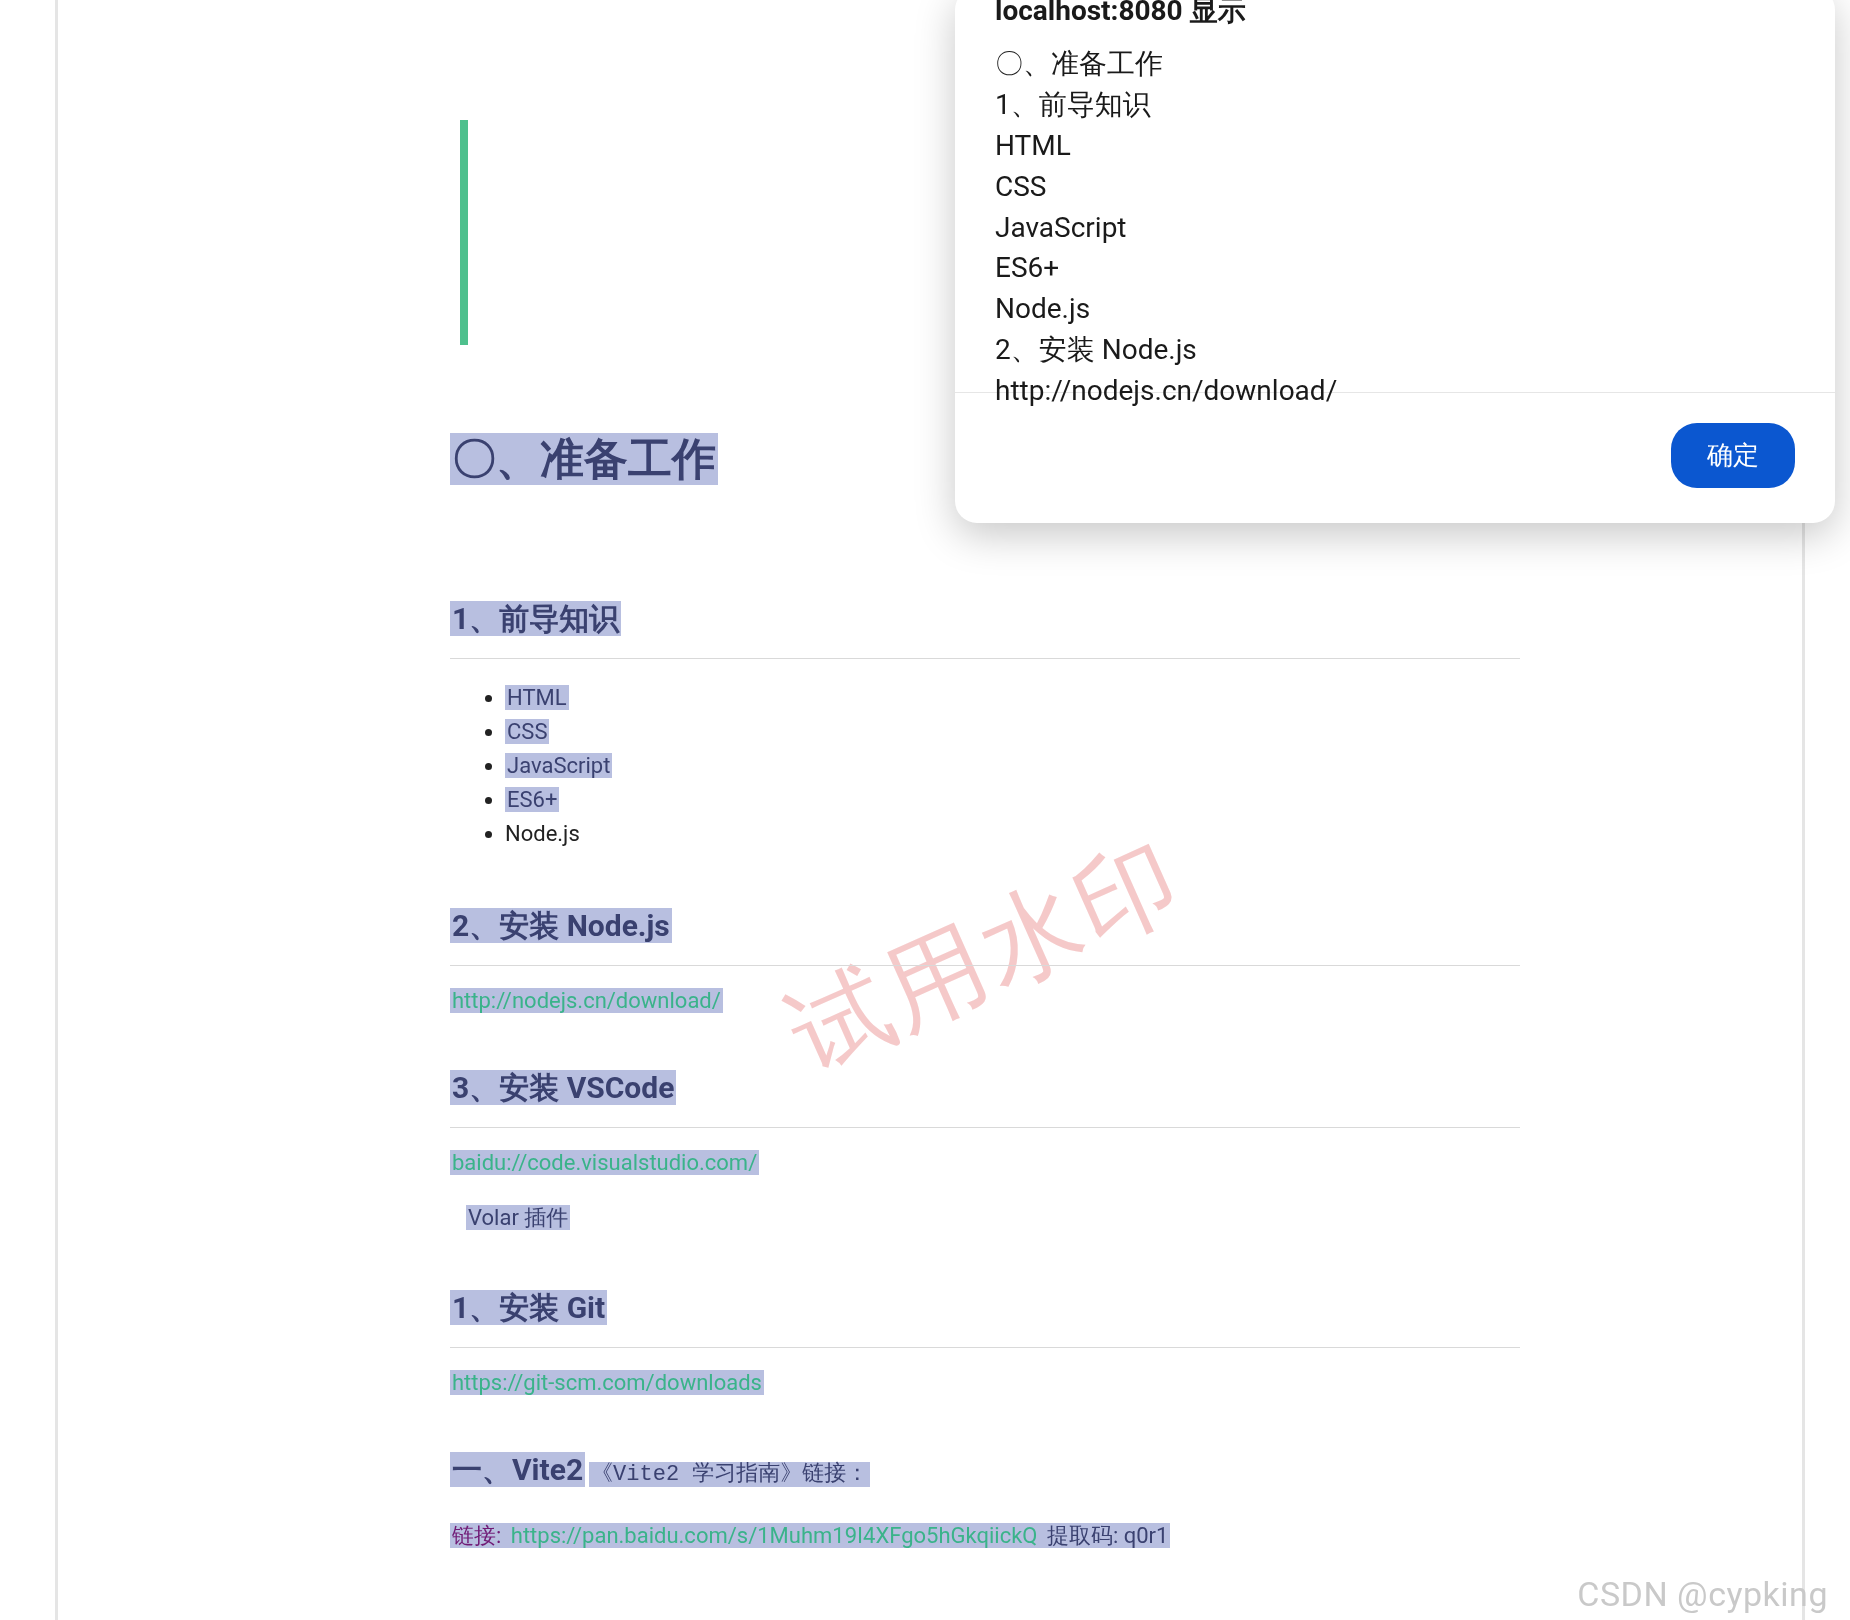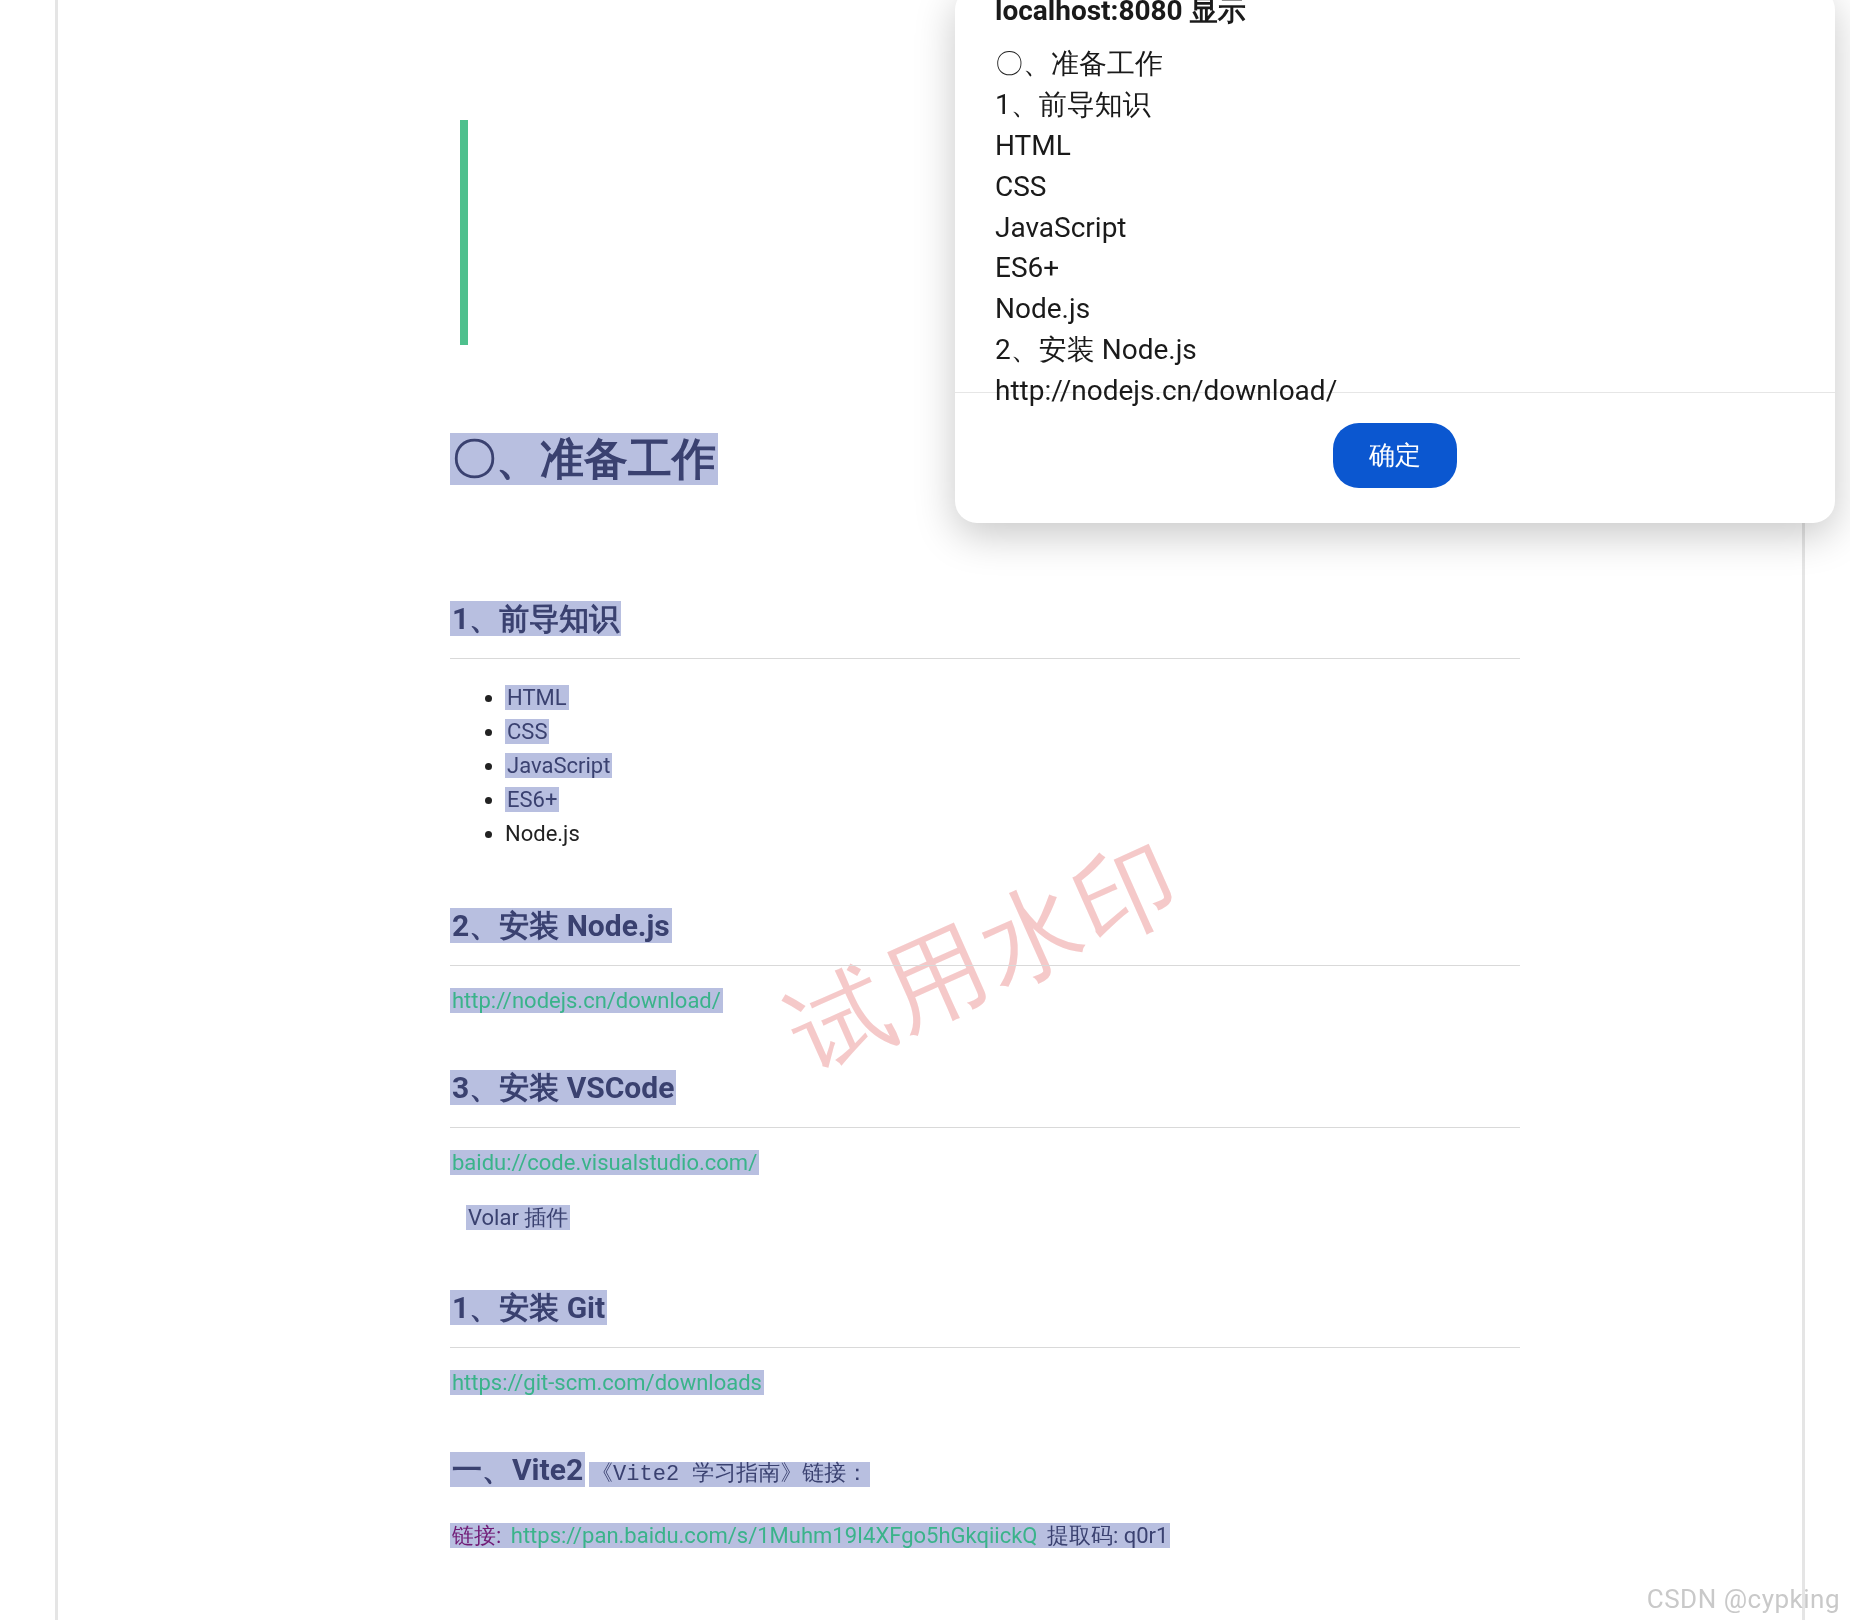--- a/index.html
+++ b/index.html
@@ -152,39 +152,39 @@
     .dialog-body .fade-line {
       color: #1a1a1a;
       opacity: 0.35;
     }
     .dialog-divider {
       border-top: 1px solid #e6e6e6;
       margin-top: -20px;
     }
     .dialog-footer {
       display: flex;
-      justify-content: center;
+      justify-content: flex-end;
       padding: 30px 40px 35px 40px;
     }
     .ok-btn {
       background: #0b57d0;
       color: #fff;
       border: none;
       border-radius: 26px;
       padding: 15px 36px;
       font-size: 26px;
       cursor: pointer;
     }
 
     
     .csdn-mark {
       position: absolute;
-      right: 10px;
+      right: 22px;
       bottom: 6px;
-      font-size: 26px;
+      font-size: 34px;
       color: #c9c9c9;
       letter-spacing: 0.5px;
       margin-top: 8px;
     }
   </style>
 </head>
 <body>
 
 <div class="page-wrapper">
 

